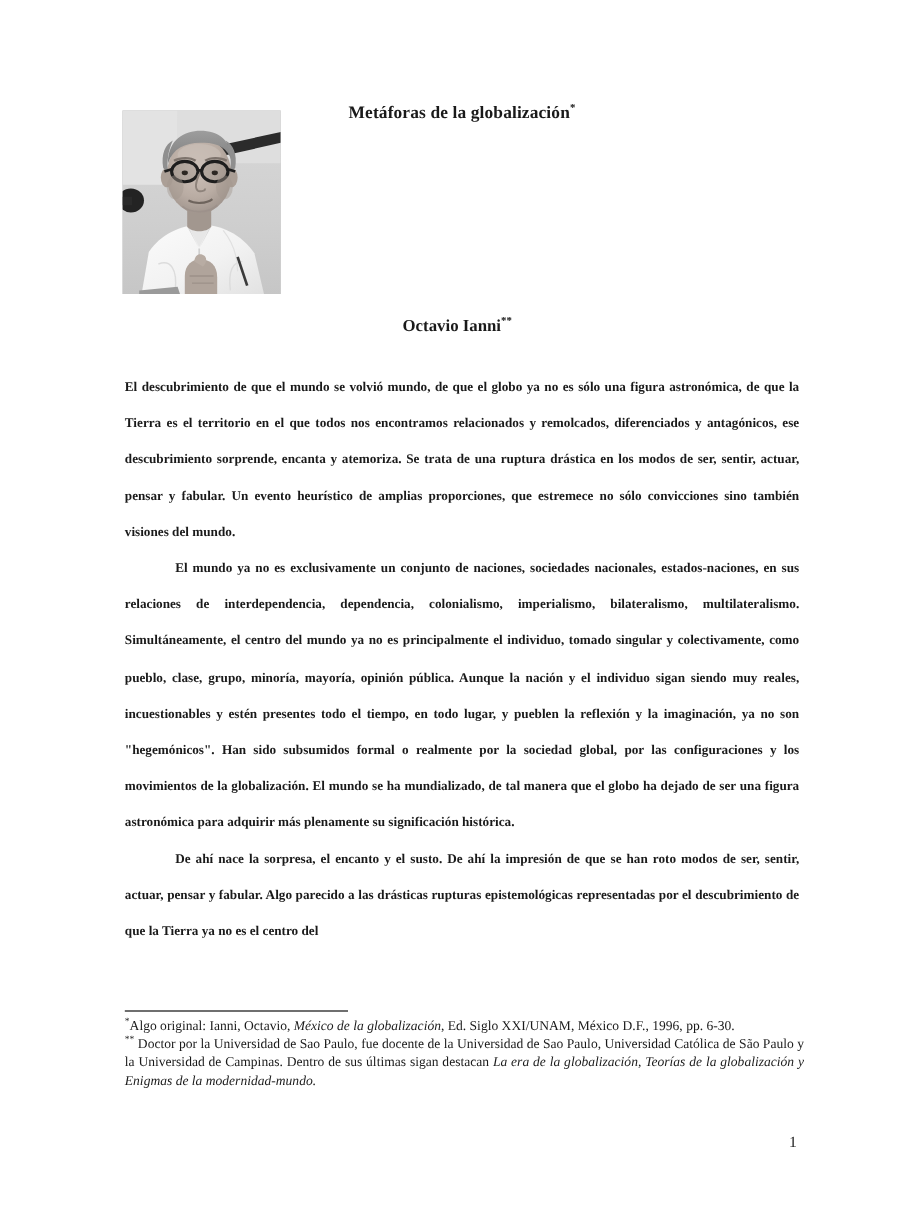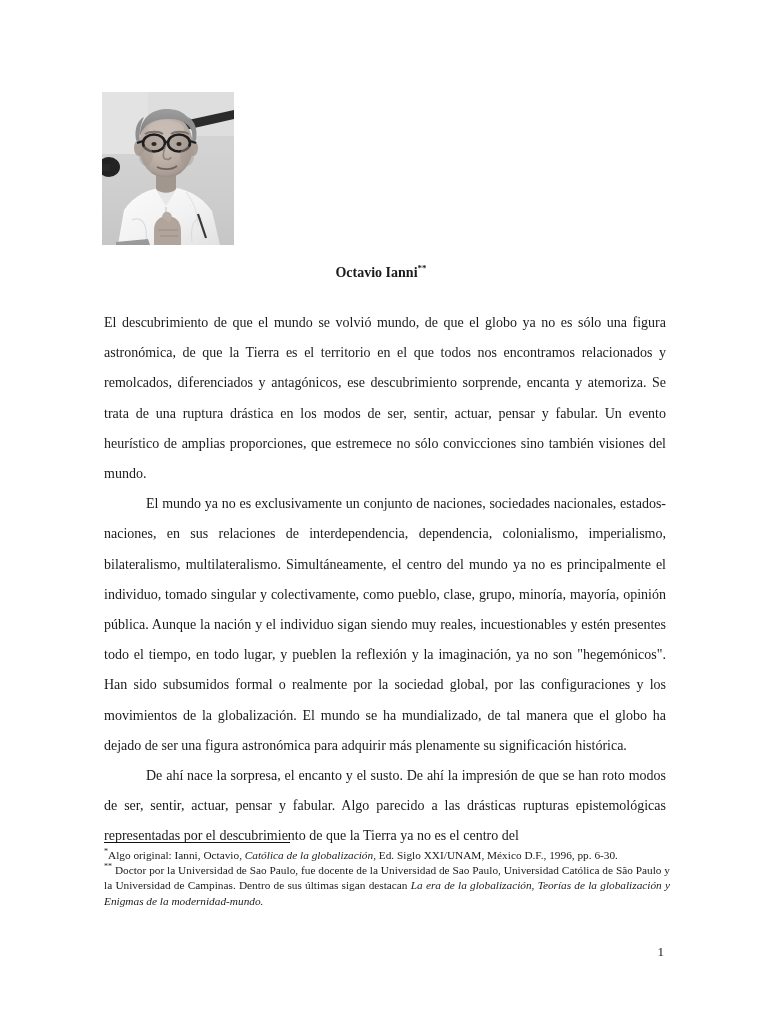--- a/index.html
+++ b/index.html
@@ -79,24 +79,25 @@
     line-height: 0;
     font-weight: bold;
   }
 
   
   .body-text {
     position: absolute;
     left: 104px;
     top: 308px;
     width: 562px;
-    font-size: 14px;
+    font-size: 11px;
     line-height: 30.2px;
     text-align: justify;
     text-justify: inter-word;
+    font-weight: bold;
   }
   .body-text p {
     margin: 0;
   }
   .body-text p.indent {
     text-indent: 42px;
   }
 
   
   .footnotes {
@@ -229,37 +230,40 @@
         <path d="M60 126 C60 121 64 118 68 121 C71 123 70 128 67 130" fill="#b8aca3"></path>
         <path d="M56 138 L76 138" stroke="#9c9189" stroke-width="1.1"></path>
         <path d="M58 144 L76 144" stroke="#9c9189" stroke-width="1.1"></path>
 
         <path d="M96 122 L104 146" stroke="#3a3a3a" stroke-width="2.2"></path>
 
         <path d="M14 150 L46 147 L48 153 L14 153 Z" fill="#9a9a9a"></path>
       </svg>
     </div>
 
+    <div class="doc-title">
+      <span>Metáforas de la globalización</span><span class="sup">*</span>
+    </div>
   </div>
 
   <div class="byline">
     <span>Octavio Ianni</span><span class="sup">**</span>
   </div>
 
   <div class="body-text">
     <p>El descubrimiento de que el mundo se volvió mundo, de que el globo ya no es sólo una figura astronómica, de que la Tierra es el territorio en el que todos nos encontramos relacionados y remolcados, diferenciados y antagónicos, ese  descubrimiento sorprende, encanta y atemoriza. Se trata de una ruptura drástica en los modos de ser, sentir, actuar, pensar y fabular. Un evento heurístico de amplias proporciones, que estremece no sólo convicciones sino también visiones del mundo.</p>
     <p class="indent">El mundo ya no es exclusivamente un conjunto de naciones, sociedades nacionales, estados-naciones, en sus relaciones de interdependencia, dependencia, colonialismo, imperialismo, bilateralismo, multilateralismo. Simultáneamente, el centro del mundo ya no es principalmente el individuo, tomado singular y colectivamente, como pueblo, clase, grupo, minoría, mayoría, opinión pública. Aunque la nación y el individuo sigan siendo muy reales, incuestionables y estén presentes todo el tiempo, en todo lugar, y pueblen la reflexión y la imaginación, ya no son "hegemónicos". Han sido subsumidos formal o realmente por la sociedad global, por las configuraciones y los movimientos de la globalización. El mundo se ha mundializado, de tal manera que el globo ha dejado de ser una figura astronómica para adquirir más plenamente su significación histórica.</p>
     <p class="indent">De ahí nace la sorpresa, el encanto y el susto. De ahí la impresión de que se han roto modos de ser, sentir, actuar, pensar y fabular. Algo parecido a las drásticas rupturas epistemológicas representadas por el descubrimiento de que la Tierra ya no es el centro del</p>
   </div>
 
   <div class="footnotes">
     <div class="fn-rule"></div>
 
     <p>
-      <span class="sup">*</span><span>Algo original: Ianni, Octavio, </span><i>Católica de la globalización</i><span>, Ed. Siglo XXI/UNAM, México D.F.,  1996,  pp. 6-30.</span>
+      <span class="sup">*</span><span>Algo original: Ianni, Octavio, </span><i>México de la globalización</i><span>, Ed. Siglo XXI/UNAM, México D.F.,  1996,  pp. 6-30.</span>
     </p>
 
     <p>
       <span class="sup">**</span><span> Doctor por la Universidad de Sao Paulo, fue docente de la Universidad de Sao Paulo, Universidad Católica de São Paulo y la Universidad de Campinas. Dentro de sus últimas sigan destacan  </span><i>La era de la globalización, Teorías de la globalización y Enigmas de la modernidad-mundo.</i>
     </p>
   </div>
 
   <div class="page-number">1</div>
 
 </div>

